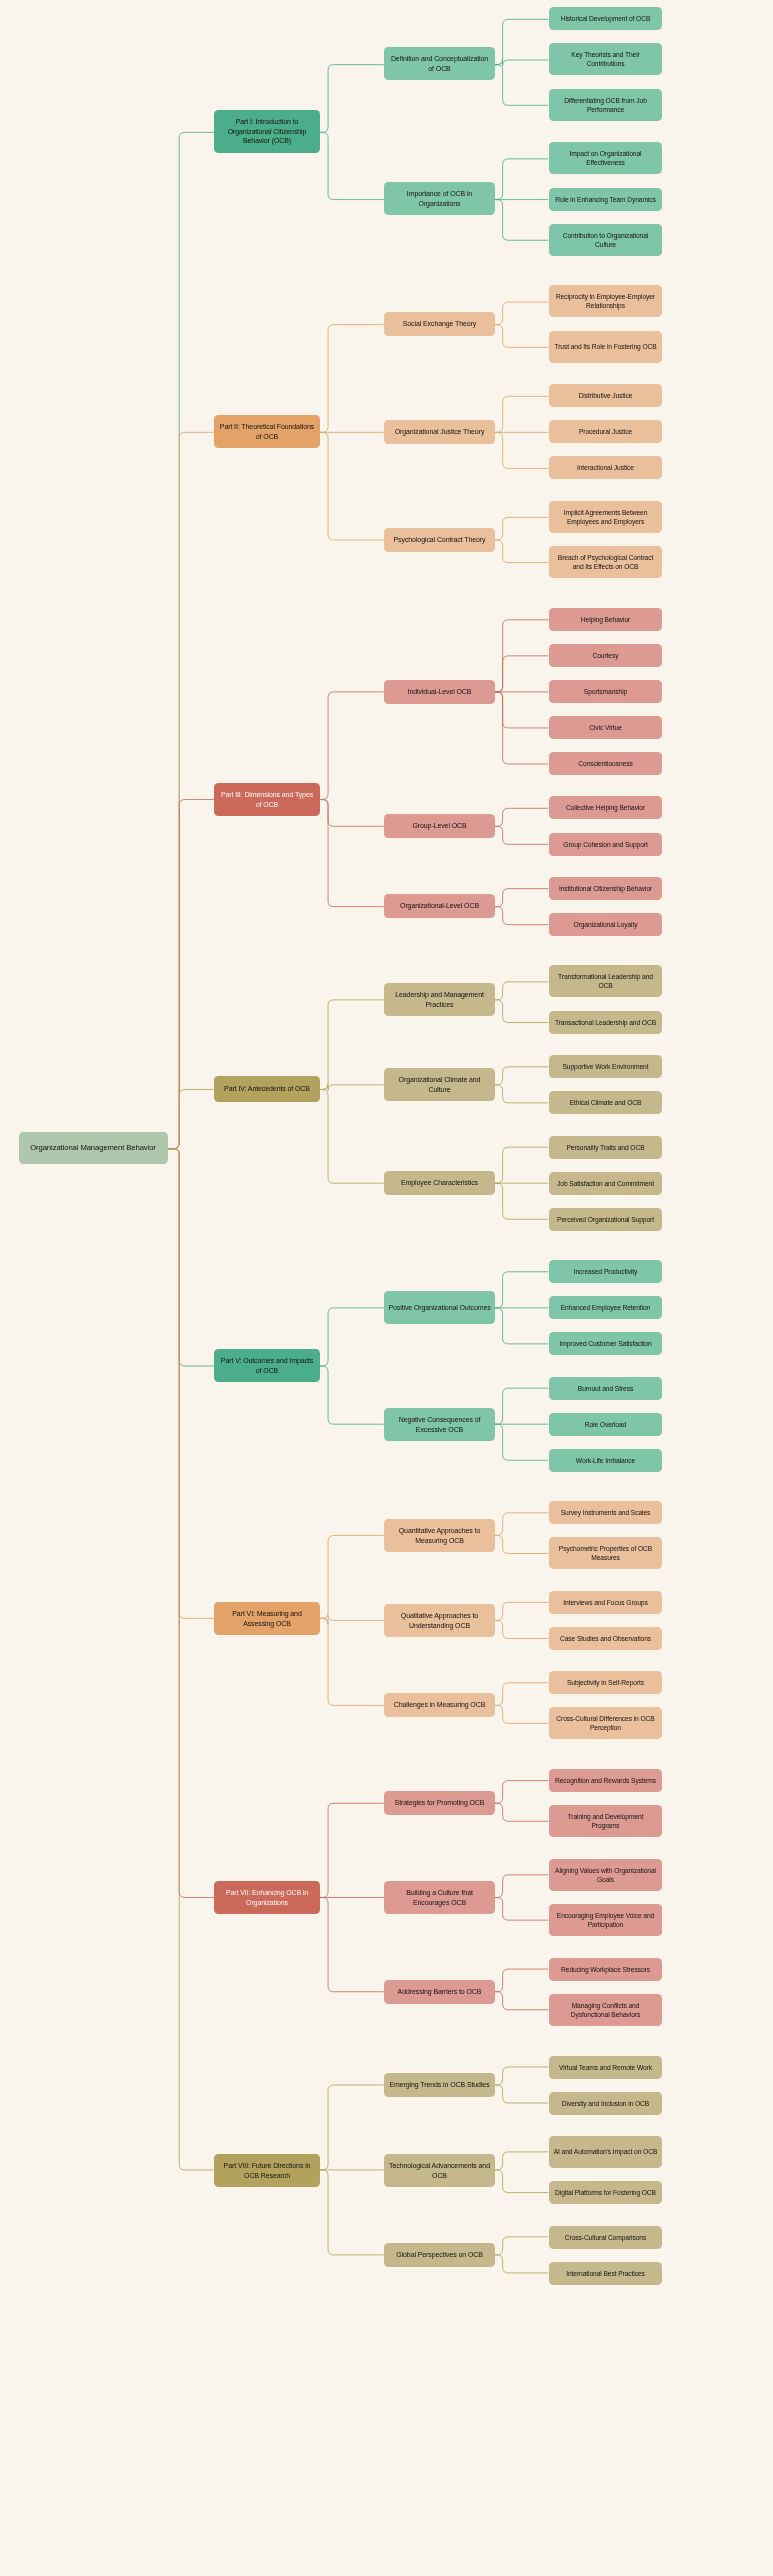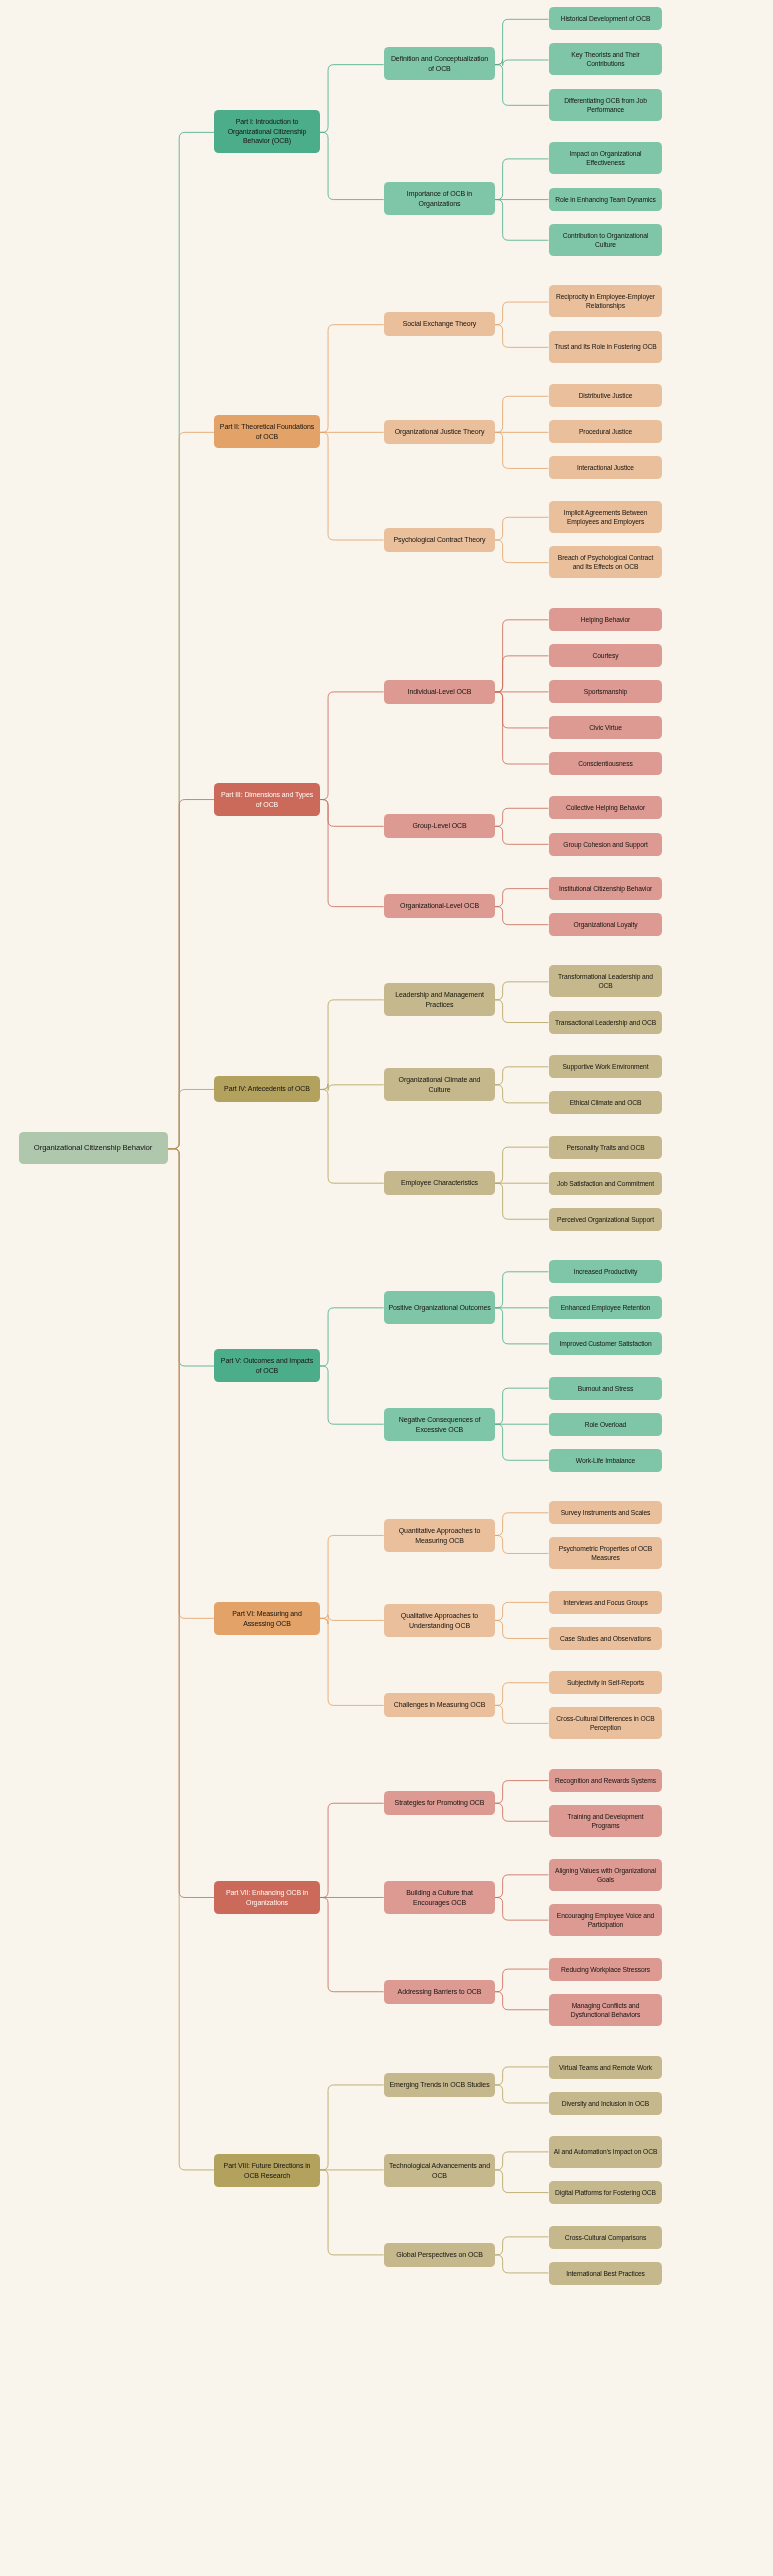--- a/index.html
+++ b/index.html
@@ -365,16 +365,16 @@
     <div class="node lvl3" style="left: 549px; top: 2262px; width: 113px; height: 23px; background: rgb(196, 184, 140);">
       <span>International Best Practices</span>
     </div>
     <div class="node lvl2" style="left: 384px; top: 2243px; width: 111px; height: 24px; background: rgb(196, 184, 140);">
       <span>Global Perspectives on OCB</span>
     </div>
     <div class="node lvl1" style="left: 214px; top: 2154px; width: 106px; height: 33px; background: rgb(179, 162, 94);">
       <span>Part VIII: Future Directions in OCB Research</span>
     </div>
     <div class="node root" style="left: 18.5px; top: 1132px; width: 149px; height: 32px; background: rgb(174, 199, 173);">
-      <span>Organizational Citizenship Behavior</span>
+      <span>Organizational Management Behavior</span>
     </div>
   </div>
 
 
 </body></html>

